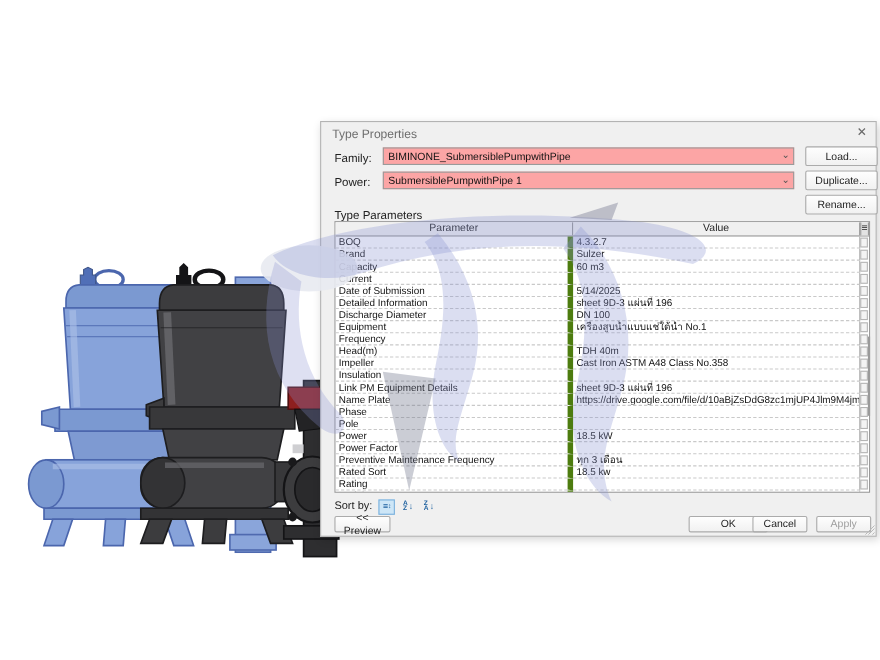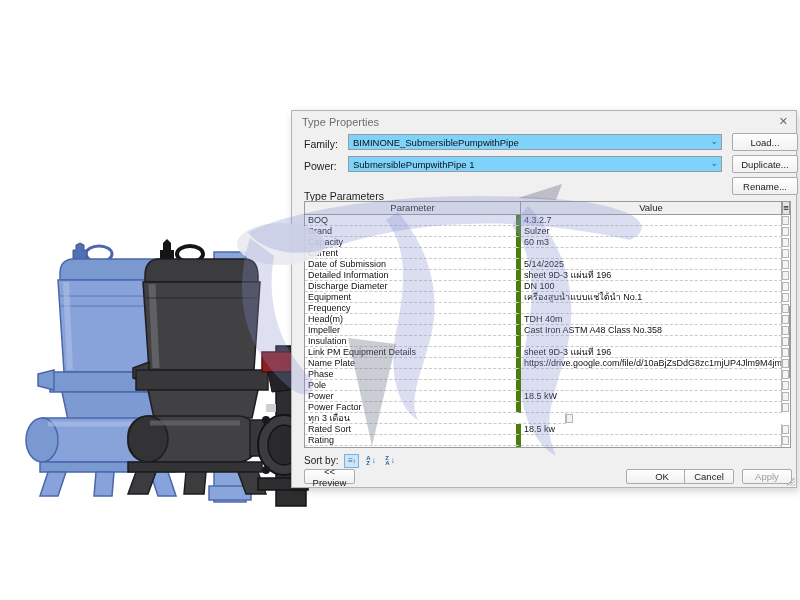--- a/index.html
+++ b/index.html
@@ -12,21 +12,21 @@
   .watermark{position:absolute;left:0;top:0;width:800px;height:600px;z-index:50;pointer-events:none;}
 
   
   .dialog{position:absolute;left:291px;top:110px;width:506px;height:378px;background:#f0f0f0;
           border:1px solid #b3b3b3;box-shadow:2px 3px 8px rgba(0,0,0,.18);z-index:10;box-sizing:border-box;}
   .titlebar{position:absolute;left:0;top:0;right:0;height:22px;}
   .title{position:absolute;left:10px;top:5px;font-size:11px;color:#6e6e6e;}
   .close{position:absolute;right:8px;top:4px;font-size:11px;color:#6a6a6a;cursor:pointer;line-height:12px;}
 
   .fieldlabel{position:absolute;font-size:10.5px;color:#222;}
-  .combo{position:absolute;height:16px;background:#7dd3fc;border:1px solid #9a9a9a;box-sizing:border-box;
+  .combo{position:absolute;height:16px;background:#fca5a5;border:1px solid #9a9a9a;box-sizing:border-box;
          font-size:9.5px;color:#111;display:flex;align-items:center;padding:0 14px 0 4px;overflow:hidden;white-space:nowrap;text-align:right;}
   .combo .chev{position:absolute;right:3px;top:1px;font-size:9px;color:#555;}
 
   .btn{position:absolute;height:18px;background:linear-gradient(#fefefe,#f1f1f1);border:1px solid #ababab;
        border-radius:2px;font-size:9.5px;color:#222;font-family:"Liberation Sans",sans-serif;
        display:flex;align-items:center;justify-content:center;box-sizing:border-box;cursor:pointer;}
   .btn.disabled{color:#9e9e9e;}
 
   .tp-label{position:absolute;left:12px;top:79px;font-size:10.5px;color:#222;}
 
@@ -259,20 +259,21 @@
             <div class="tcell tparam">Power</div>
             <div class="tcell tvalue">18.5 kW</div>
             <div class="tbox"></div>
           </div>
           <div class="trow">
             <div class="tcell tparam">Power Factor</div>
             <div class="tcell tvalue"></div>
             <div class="tbox"></div>
           </div>
           <div class="trow">
+            <div class="tcell tparam">Preventive Maintenance Frequency</div>
             <div class="tcell tvalue">ทุก 3 เดือน</div>
             <div class="tbox"></div>
           </div>
           <div class="trow">
             <div class="tcell tparam">Rated Sort</div>
             <div class="tcell tvalue">18.5 kw</div>
             <div class="tbox"></div>
           </div>
           <div class="trow">
             <div class="tcell tparam">Rating</div>

